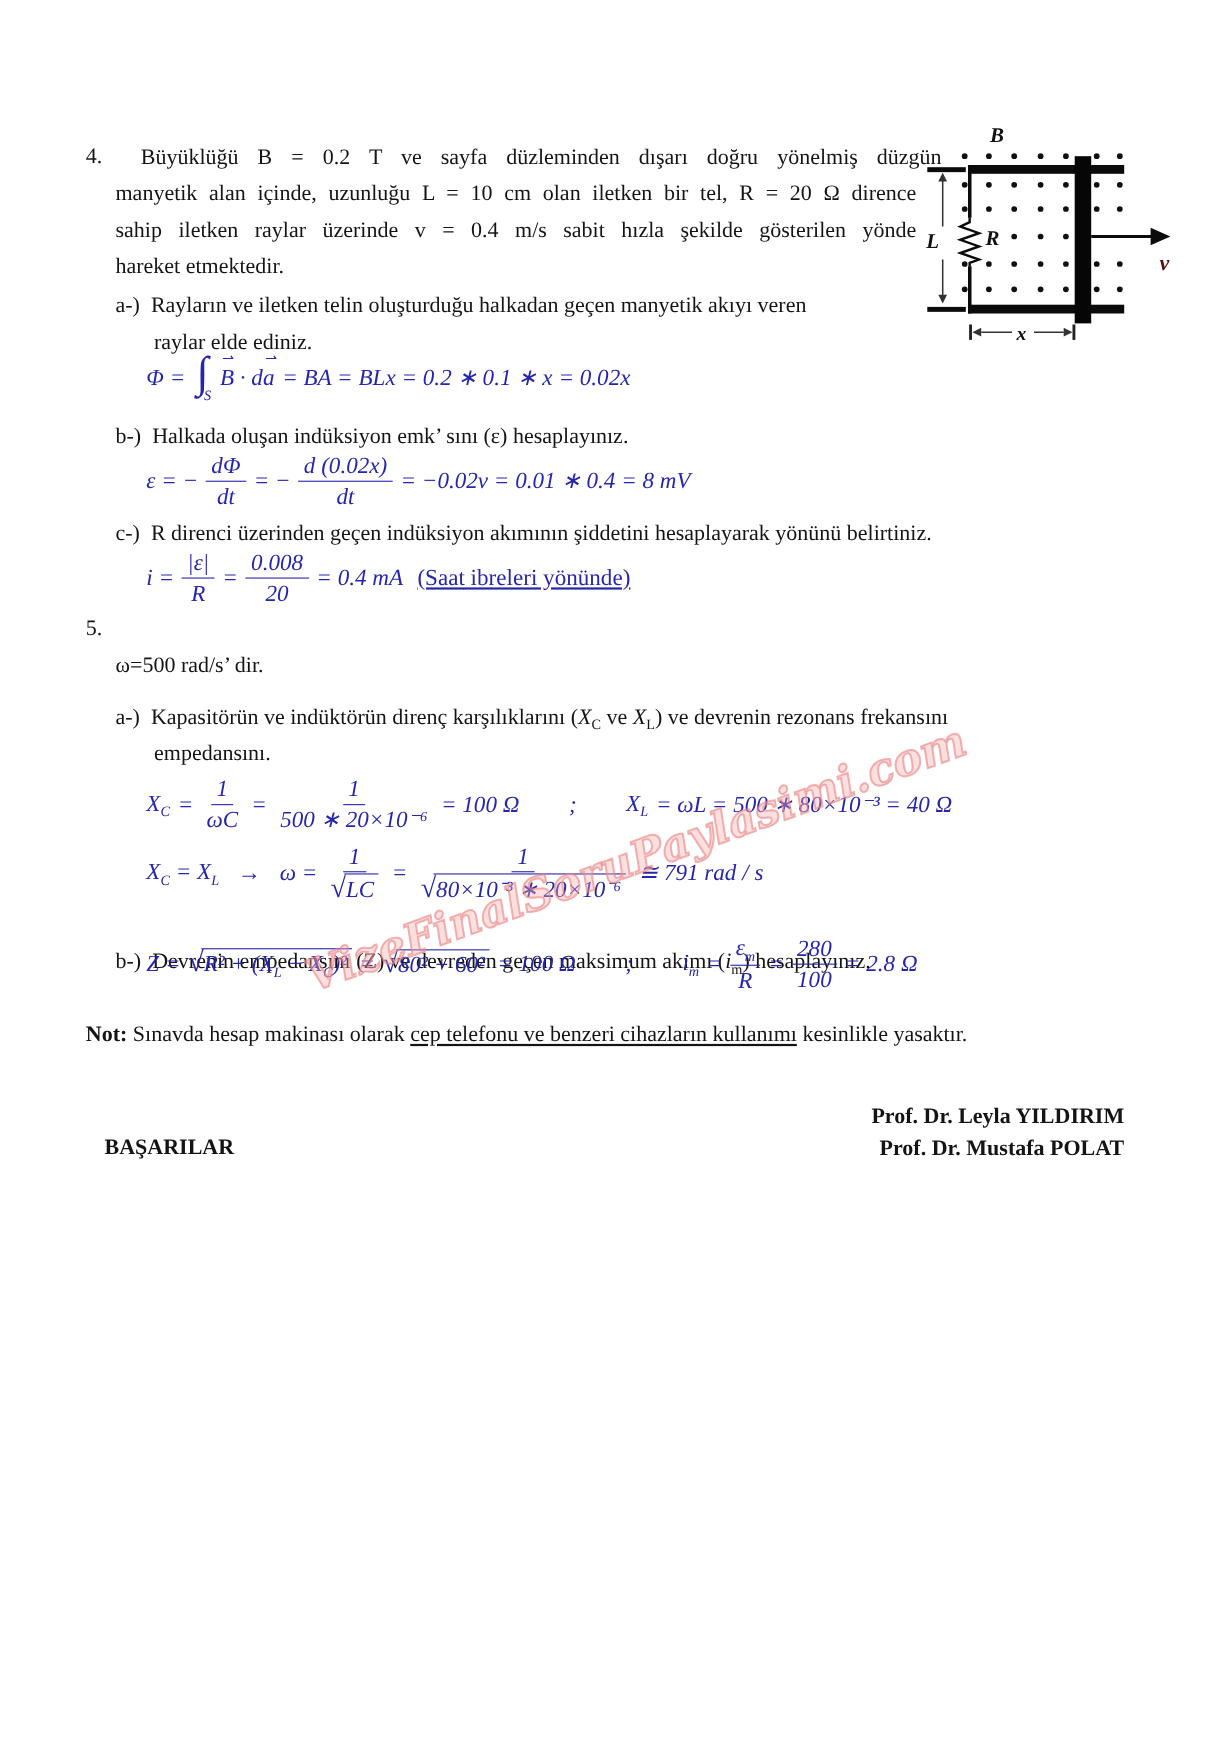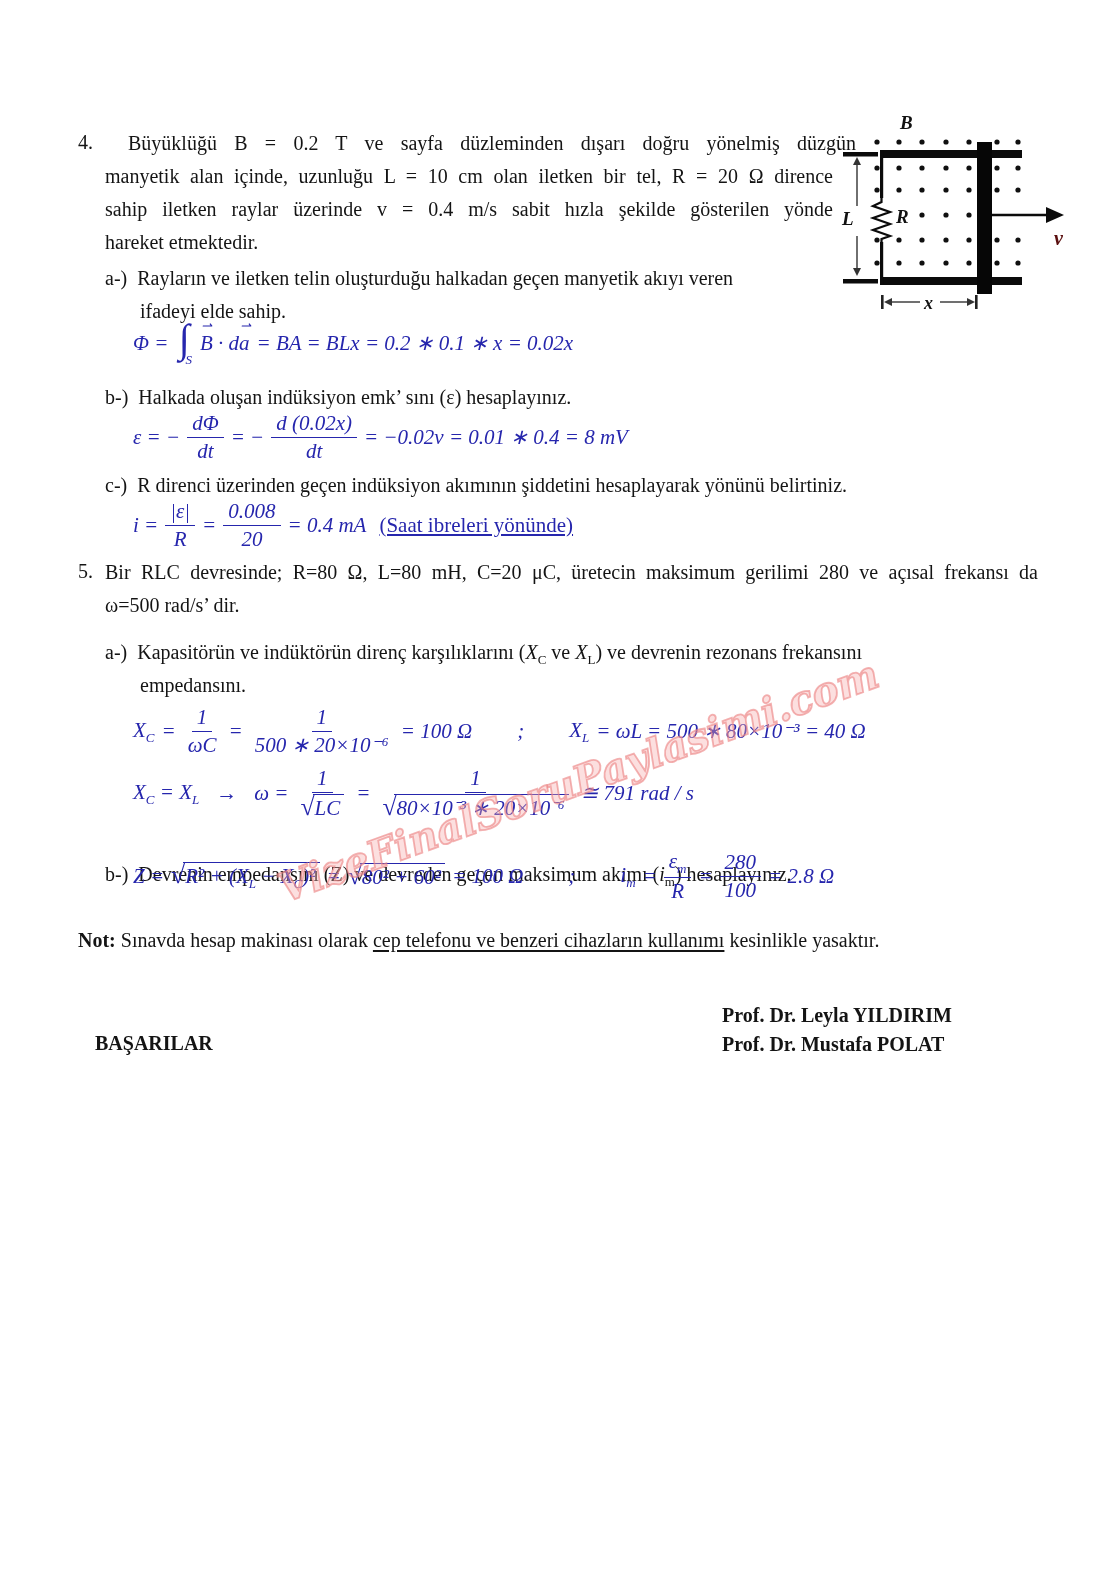--- a/index.html
+++ b/index.html
@@ -29,21 +29,21 @@
   .upr{font-style:normal;}
   .gapL{margin-left:38px;} .gapR{margin-right:38px;}
   .ul{text-decoration:underline;text-underline-offset:3px;}
   .bold{font-weight:bold;}
   .watermark{position:absolute;left:318px;top:700px;width:520px;height:160px;
      display:flex;align-items:center;justify-content:center;
      transform:rotate(-20deg);pointer-events:none;z-index:5;
      font-family:"DejaVu Serif",serif;font-style:italic;font-weight:bold;font-size:40px;
      color:rgba(247,170,170,0.38);-webkit-text-stroke:1.8px rgba(236,130,130,0.62);
      white-space:nowrap;}
-  .sigblock{position:absolute;left:722px;top:1001px;width:300px;text-align:left;
+  .sigblock{position:absolute;left:722px;top:1001px;width:300px;text-align:right;
      font-size:20px;line-height:29px;font-weight:bold;}
 </style>
 </head>
 <body style="--eq_blue: #2626ad; --text: #141414; --v_label: #5a0f0f;">
 
 <div class="page">
 
   <span class="qnum" style="left:78px;top:131px;">4.</span>
   <div class="jl" style="left:105px;top:131px;width:728px;margin-left:23px;">Büyüklüğü B = 0.2 T ve sayfa düzleminden dışarı doğru yönelmiş düzgün</div>
   <div class="jl" style="left:105px;top:164px;width:728px;">manyetik alan içinde, uzunluğu L = 10 cm olan iletken bir tel, R = 20 Ω dirence</div>
@@ -124,21 +124,21 @@
     <line x1="52" y1="199" x2="80" y2="199" stroke="#333" stroke-width="1.4"></line>
     <line x1="100" y1="199" x2="127" y2="199" stroke="#333" stroke-width="1.4"></line>
     <polygon points="52,195 44,199 52,203" fill="#333"></polygon>
     <polygon points="127,195 135,199 127,203" fill="#333"></polygon>
     <text x="84" y="206" font-size="18" font-style="italic" font-weight="bold" fill="#111">x</text>
   </svg>
 
   <div class="line" style="left:105px;top:266px;">
     <span class="plabel">a-)</span><span>Rayların ve iletken telin oluşturduğu halkadan geçen manyetik akıyı veren</span>
   </div>
-  <div class="line" style="left:140px;top:299px;">ifadeyi elde sahip.</div>
+  <div class="line" style="left:140px;top:299px;">raylar elde ediniz.</div>
 
   <div class="eq" style="left:133px;top:314px;height:58px;">
     <span>Φ =</span>
     <span class="intgrp">
       <span class="intsign">∫</span>
       <span class="intsub">S</span>
     </span>
     <span>
       <span class="vec">B</span>
       <span>·</span>
@@ -178,21 +178,20 @@
     <span>=</span>
     <span class="frac">
       <span class="num">0.008</span>
       <span class="den">20</span>
     </span>
     <span>= 0.4  mA</span>
     <span class="upr" style="margin-left:6px;text-decoration:underline;">(Saat ibreleri yönünde)</span>
   </div>
 
   <span class="qnum" style="left:78px;top:560px;">5.</span>
-  <div class="jl" style="left:105px;top:560px;width:933px;">Bir RLC devresinde; R=80 Ω, L=80 mH, C=20 μC, üretecin maksimum gerilimi 280 ve açısal frekansı da</div>
   <div class="line" style="left:105px;top:593px;">ω=500 rad/s’ dir.</div>
 
   <div class="line" style="left:105px;top:640px;">
     <span class="plabel">a-)</span><span>Kapasitörün ve indüktörün direnç karşılıklarını (</span><i>X</i><sub>C</sub><span> ve </span><i>X</i><sub>L</sub><span>) ve devrenin rezonans frekansını</span>
   </div>
   <div class="line" style="left:140px;top:673px;">empedansını.</div>
 
   <div class="eq" style="left:133px;top:700px;height:62px;">
     <span><span>X</span><sub>C</sub></span>
     <span>=</span>

